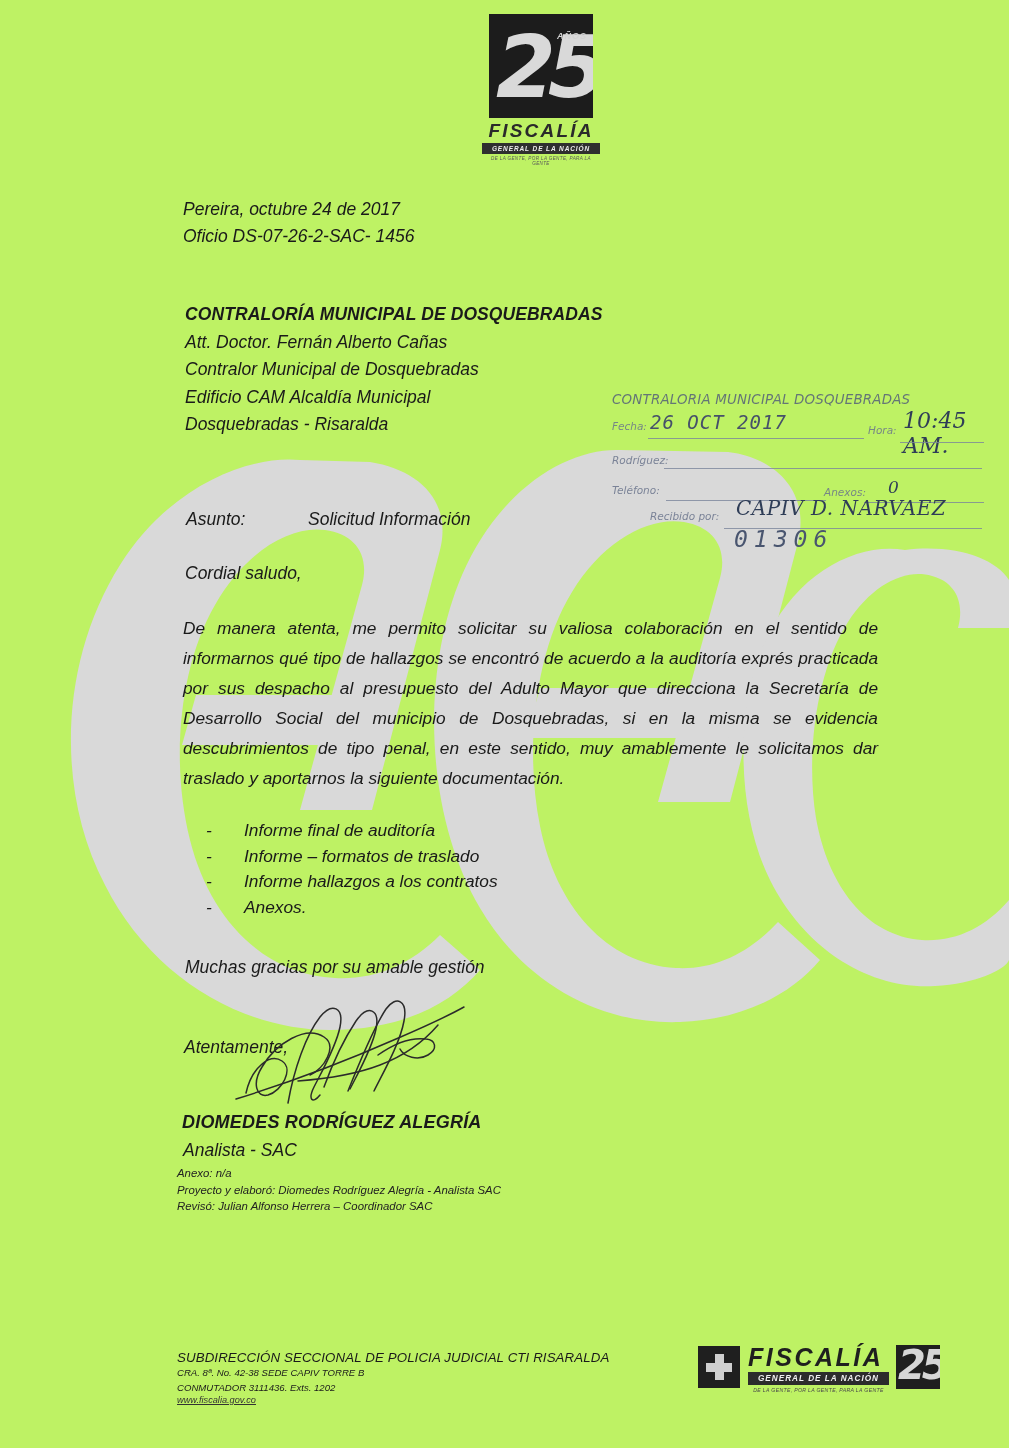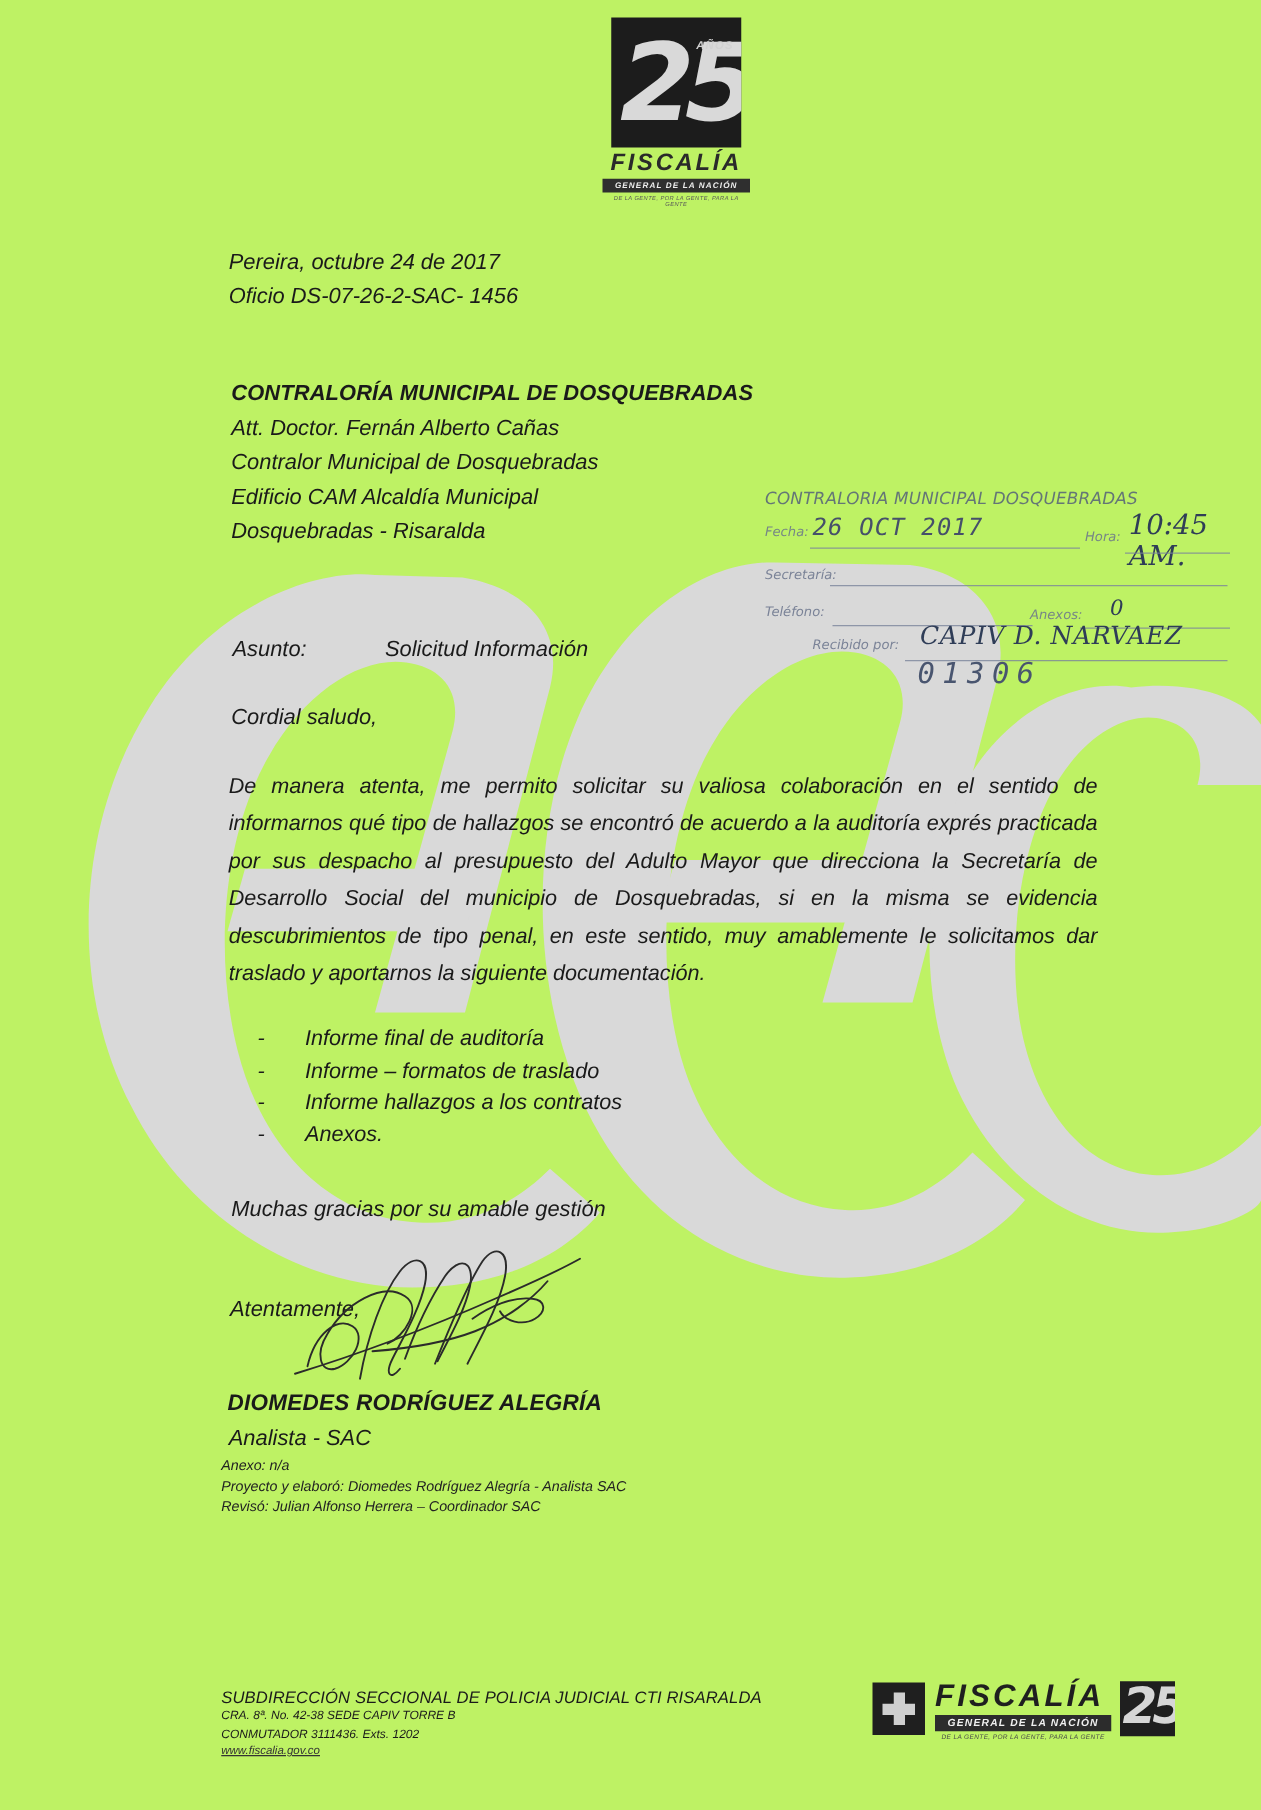--- a/index.html
+++ b/index.html
@@ -376,21 +376,21 @@
     <div class="stamp-title">CONTRALORIA MUNICIPAL DOSQUEBRADAS</div>
 
     <div class="stamp-line" style="left:0; top:28px;">Fecha:</div>
     <div class="hand stamp-date" style="left:38px; top:19px;">26 OCT 2017</div>
     <div class="stamp-rule" style="left:36px; top:46px; width:216px;"></div>
 
     <div class="stamp-line" style="left:256px; top:32px;">Hora:</div>
     <div class="hand" style="left:291px; top:16px; font-size:22px;">10:45 AM.</div>
     <div class="stamp-rule" style="left:288px; top:50px; width:84px;"></div>
 
-    <div class="stamp-line" style="left:0; top:62px;">Secretaría:</div>
+    <div class="stamp-line" style="left:0; top:62px;">Rodríguez:</div>
     <div class="stamp-rule" style="left:52px; top:76px; width:318px;"></div>
 
     <div class="stamp-line" style="left:0; top:92px;">Teléfono:</div>
     <div class="stamp-rule" style="left:54px; top:108px; width:160px;"></div>
 
     <div class="stamp-line" style="left:212px; top:94px;">Anexos:</div>
     <div class="hand" style="left:276px; top:85px; font-size:17px;">0</div>
     <div class="stamp-rule" style="left:252px; top:110px; width:120px;"></div>
 
     <div class="stamp-line" style="left:38px; top:118px;">Recibido por:</div>

